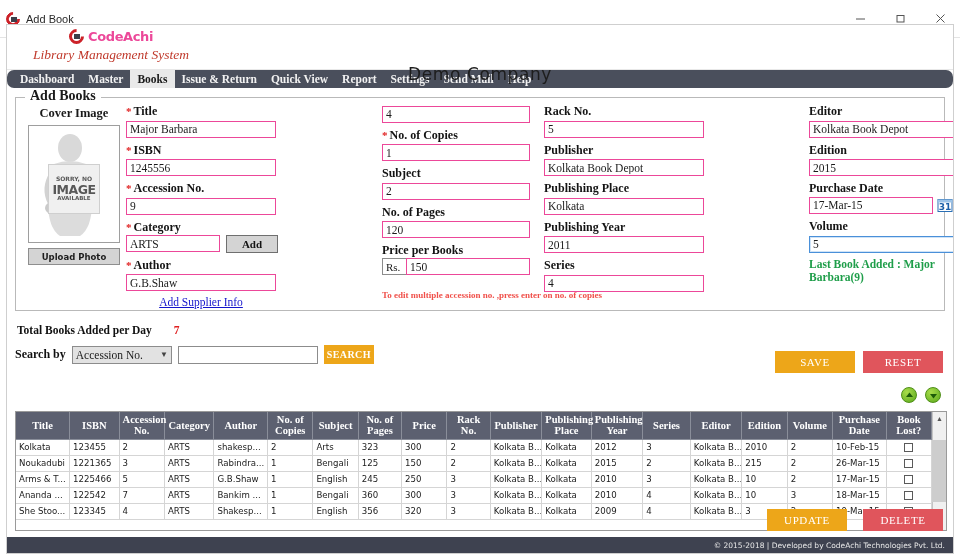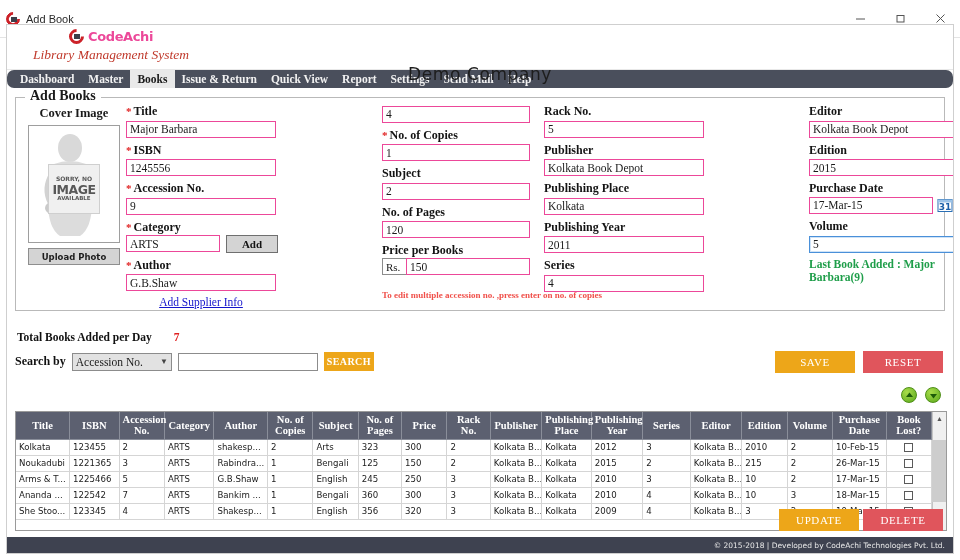--- a/index.html
+++ b/index.html
@@ -269,21 +269,21 @@
   .hintred {
     position: absolute; left: 366px; top: 192px;
     font-family: "Liberation Serif", serif;
     font-weight: bold; font-size: 9px;
     color: #f0504a;
     white-space: nowrap;
   }
 
   
   .totals {
-    margin: 20px 0 0 10px;
+    margin: 13px 0 0 10px;
     font-family: "Liberation Serif", serif;
     font-weight: bold; font-size: 11.5px; color: #111;
     display: flex; align-items: center; gap: 22px;
   }
   .totals .num { color: #e02020; font-weight: bold; }
 
   .searchbar {
     margin: 9px 0 0 8px;
     display: flex; align-items: center; gap: 6px;
   }
@@ -407,21 +407,21 @@
   .vs-thumb {
     position: absolute;
     top: 14px; right: 0; width: 14px; height: 62px;
     background: #cdcdcd; cursor: pointer;
   }
   .vscroll-inner { position: relative; flex: 1; }
 
   
   .act-bottom {
     position: absolute; right: 10px; bottom: 22px;
-    display: flex; gap: 4px;
+    display: flex; gap: 16px;
   }
   
   .footer {
     position: absolute; left: 0; right: 0; bottom: 0;
     height: 16px;
     background: #3e4250;
     display: flex; align-items: center;
     justify-content: flex-end;
     padding-right: 8px;
   }

